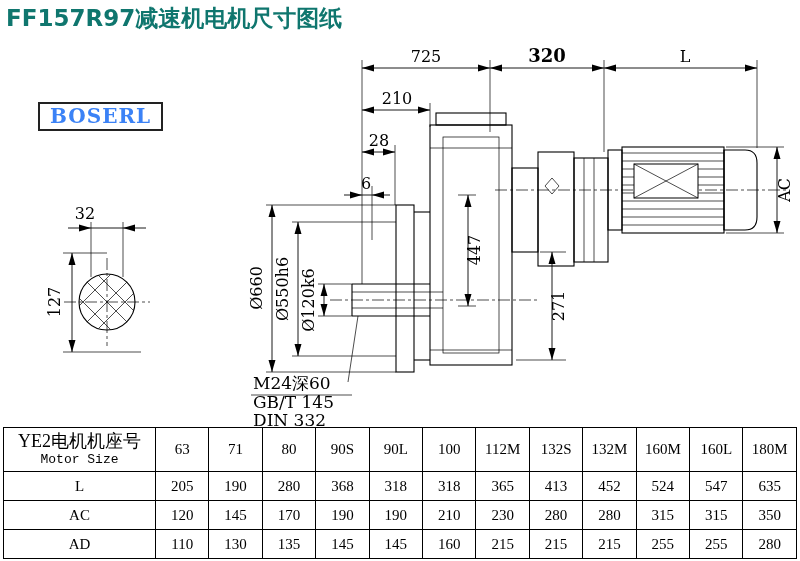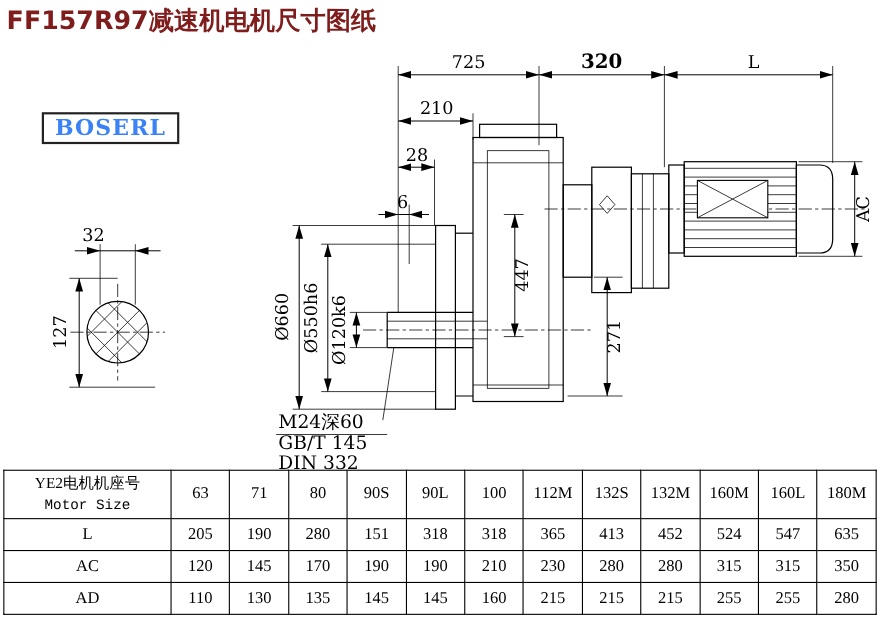--- a/index.html
+++ b/index.html
@@ -2,21 +2,21 @@
 <html><head>
 <meta charset="utf-8">
 <style>
   * { margin:0; padding:0; box-sizing:border-box; }
   html,body { width:800px; height:561px; }
   body { background:#fff; position:relative; overflow:hidden;
          font-family:"Liberation Serif", serif; color:#000; }
 
   .title { position:absolute; left:6px; top:3px;
            font-family:"DejaVu Sans", sans-serif; font-weight:bold;
-           font-size:23px; color:#7f1d1d; white-space:nowrap; }
+           font-size:23px; color:#0f766e; white-space:nowrap; }
 
   .brand { position:absolute; left:38px; top:102px;
            border:2px solid #222; padding:0 10px; line-height:25px;
            font-family:"DejaVu Serif", serif; font-weight:bold;
            font-size:20px; color:#3b82f6; letter-spacing:1px; }
 
   svg.drawing { position:absolute; left:0; top:0; }
   .ln { stroke:#000; stroke-width:1.1; fill:none; }
   .tn { stroke:#000; stroke-width:0.7; fill:none; }
   .cl { stroke:#000; stroke-width:0.7; fill:none; stroke-dasharray:12 3 3 3; }
@@ -24,21 +24,21 @@
   svg text { font-family:"DejaVu Serif", serif; font-size:16px; fill:#000; }
   svg text.b  { font-weight:bold; font-size:18px; }
   svg text.nt { font-size:17px; }
 
   table.spec { position:absolute; left:3px; top:427px; width:794px;
                border-collapse:collapse; table-layout:fixed;
                text-align:center; font-size:15px; }
   .spec th, .spec td { border:1px solid #000; padding:0; font-weight:normal; }
   .spec tr.hrow th { height:44px; }
   .spec tr.drow td { height:29px; }
-  .spec .cn { font-size:14px; line-height:20px; }
+  .spec .cn { font-size:18px; line-height:20px; }
   .spec .en { font-family:Liberation Mono, monospace; font-size:13px; line-height:17px; }
 </style>
 </head>
 <body>
 
 <div class="title">FF157R97减速机电机尺寸图纸</div>
 <div class="brand">BOSERL</div>
 
 <svg class="drawing" width="800" height="427" viewBox="0 0 800 427">
   <defs>
@@ -223,21 +223,21 @@
       <th>132M</th>
       <th>160M</th>
       <th>160L</th>
       <th>180M</th>
     </tr>
     <tr class="drow">
       <td>L</td>
       <td>205</td>
       <td>190</td>
       <td>280</td>
-      <td>151</td>
+      <td>368</td>
       <td>318</td>
       <td>318</td>
       <td>365</td>
       <td>413</td>
       <td>452</td>
       <td>524</td>
       <td>547</td>
       <td>635</td>
     </tr>
     <tr class="drow">

